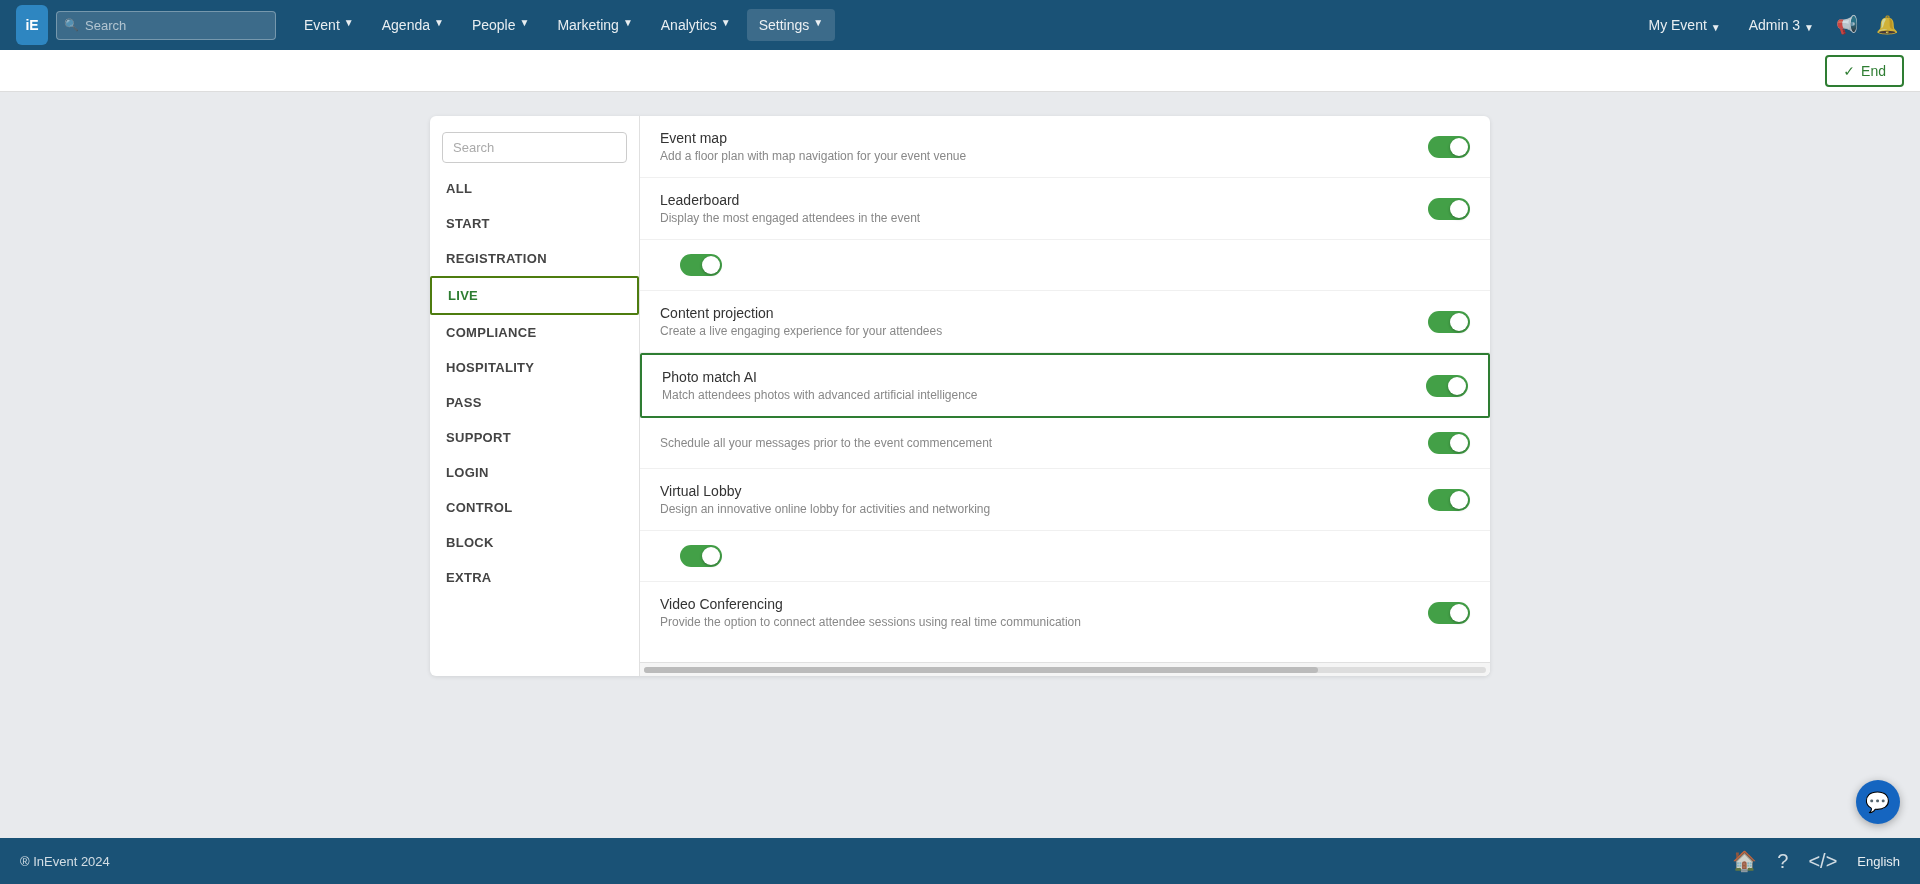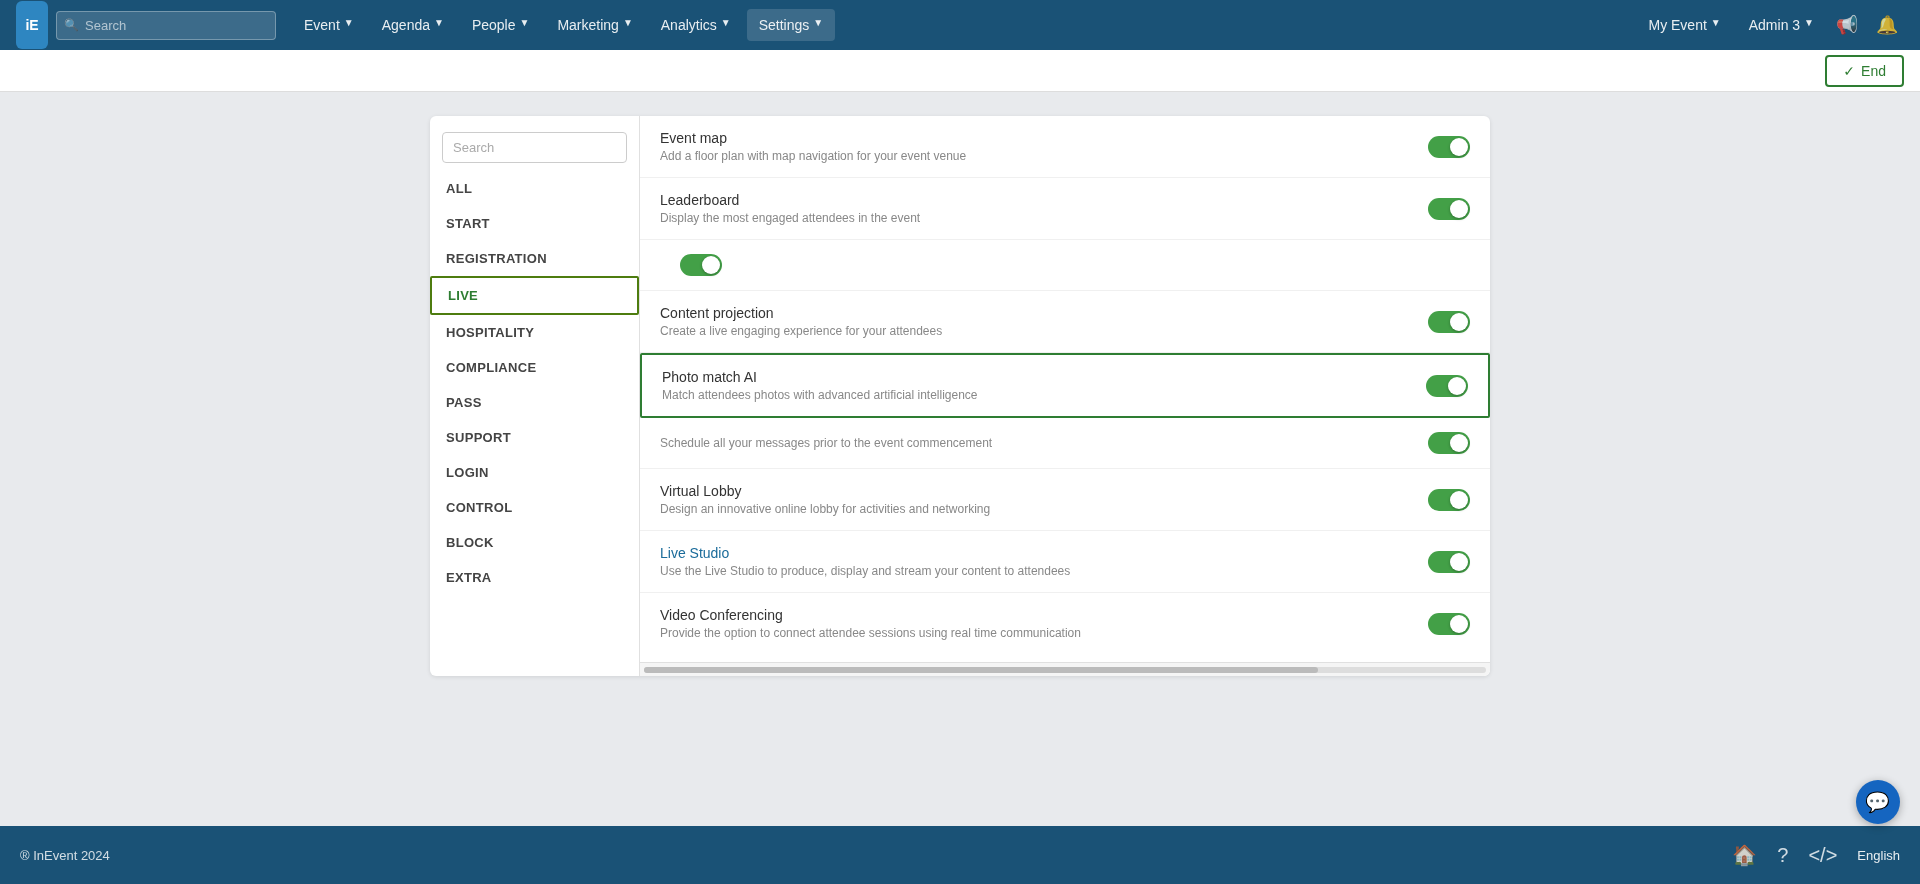--- a/index.html
+++ b/index.html
@@ -9,21 +9,21 @@
     .topnav {
       background: #1a5276;
       height: 50px;
       display: flex;
       align-items: center;
       padding: 0 16px;
       gap: 8px;
       flex-shrink: 0;
     }
     .topnav-logo {
-      width: 32px; height: 48px;
+      width: 32px; height: 40px;
       background: #2e86c1;
       border-radius: 6px;
       display: flex; align-items: center; justify-content: center;
       color: white; font-weight: bold; font-size: 14px;
       flex-shrink: 0;
     }
     .topnav-search-wrap {
       position: relative;
       display: flex;
       align-items: center;
@@ -69,21 +69,21 @@
       align-items: center;
       gap: 8px;
       margin-left: auto;
     }
     .topnav-right-btn {
       color: rgba(255,255,255,0.9);
       font-size: 14px;
       padding: 6px 10px;
       cursor: pointer;
       display: flex;
-      align-items: flex-start;
+      align-items: flex-end;
       gap: 4px;
       border-radius: 4px;
     }
     .topnav-icon-btn {
       color: rgba(255,255,255,0.8);
       width: 32px; height: 32px;
       display: flex; align-items: center; justify-content: center;
       cursor: pointer;
       border-radius: 4px;
       font-size: 18px;
@@ -233,21 +233,21 @@
     .toggle.on .toggle-thumb { left: 22px; }
 
     
     .settings-features::-webkit-scrollbar { width: 8px; }
     .settings-features::-webkit-scrollbar-track { background: #f5f5f5; }
     .settings-features::-webkit-scrollbar-thumb { background: #ccc; border-radius: 4px; }
 
     
     .bottombar {
       background: #1a5276;
-      height: 58px;
+      height: 46px;
       display: flex;
       align-items: center;
       padding: 12px 20px;
       flex-shrink: 0;
       justify-content: space-between;
     }
     .bottombar-copyright {
       color: rgba(255,255,255,0.8);
       font-size: 13px;
     }
@@ -362,22 +362,22 @@
 
     <div class="settings-sidebar">
       <div class="sidebar-search-wrap">
         <input class="sidebar-search" type="text" placeholder="Search" style="">
       </div>
       <div class="sidebar-nav" id="sidebar-nav-items">
           <div class="sidebar-item">ALL</div>
           <div class="sidebar-item">START</div>
           <div class="sidebar-item">REGISTRATION</div>
           <div class="sidebar-item active">LIVE</div>
+          <div class="sidebar-item">COMPLIANCE</div>
           <div class="sidebar-item">HOSPITALITY</div>
-          <div class="sidebar-item">COMPLIANCE</div>
           <div class="sidebar-item">PASS</div>
           <div class="sidebar-item">SUPPORT</div>
           <div class="sidebar-item">LOGIN</div>
           <div class="sidebar-item">CONTROL</div>
           <div class="sidebar-item">BLOCK</div>
           <div class="sidebar-item">EXTRA</div>
         </div>
     </div>
 
     <div class="features-container">
@@ -448,24 +448,20 @@
               <div class="feature-title">Virtual Lobby</div>
               <div class="feature-desc">Design an innovative online lobby for activities and networking</div>
             </div>
             <div class="toggle-wrap">
               <div class="toggle on">
                 <div class="toggle-thumb"></div>
               </div>
             </div>
           </div>
           <div class="feature-row">
-            <div class="feature-info">
-              <div class="feature-title link-style">Live Studio</div>
-              <div class="feature-desc">Use the Live Studio to produce, display and stream your content to attendees</div>
-            </div>
             <div class="toggle-wrap">
               <div class="toggle on">
                 <div class="toggle-thumb"></div>
               </div>
             </div>
           </div>
           <div class="feature-row">
             <div class="feature-info">
               <div class="feature-title">Video Conferencing</div>
               <div class="feature-desc">Provide the option to connect attendee sessions using real time communication</div>

